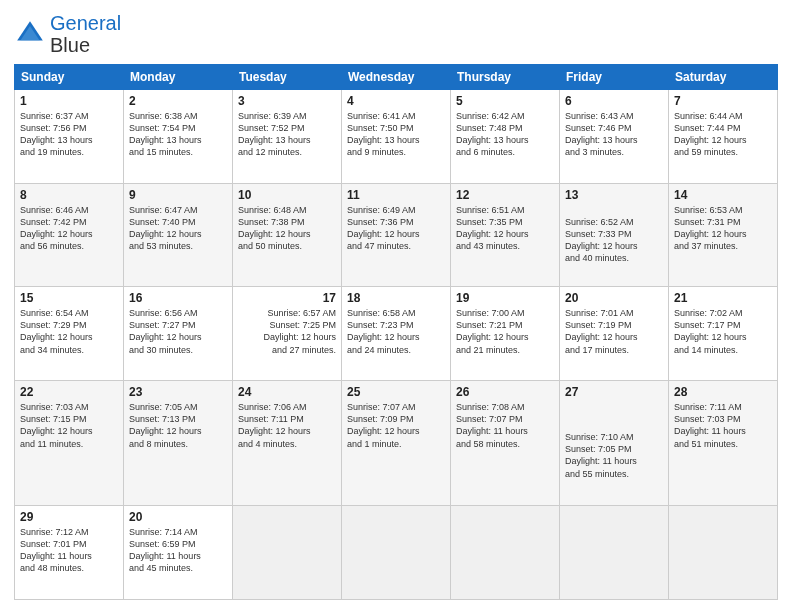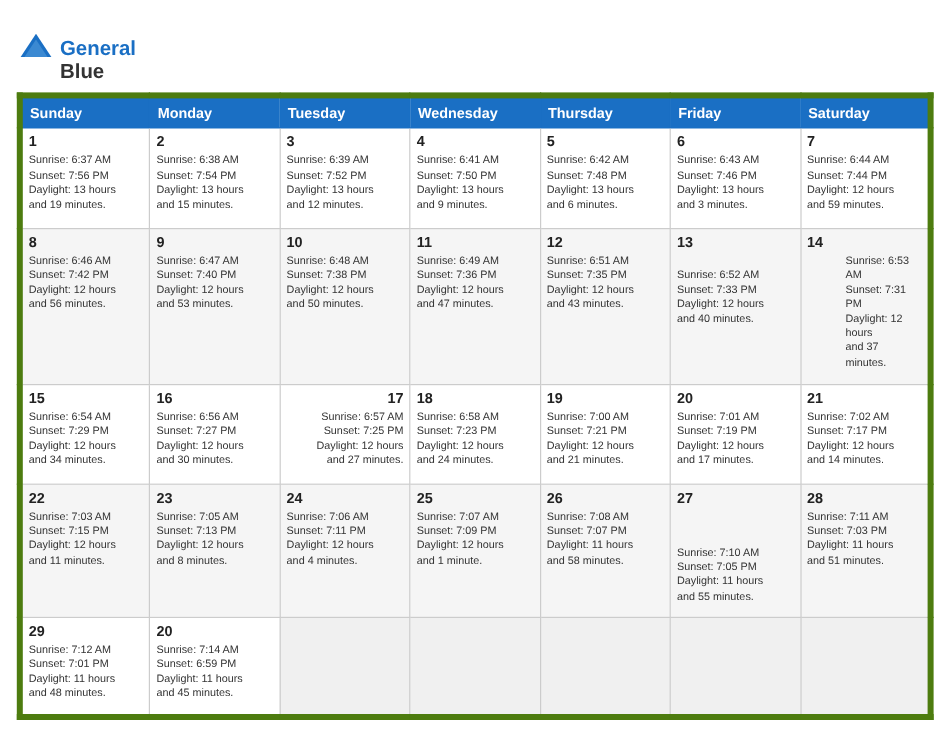--- a/index.html
+++ b/index.html
@@ -23,25 +23,24 @@
       justify-content: space-between;
       align-items: flex-start;
       margin-bottom: 8px;
     }
     .logo {
       display: flex;
       align-items: center;
       gap: 4px;
     }
     .logo-text {
-      font-size: 17px;
-      font-weight: bold;
+      font-size: 20px;
+      font-weight: normal;
       color: #333;
       line-height: 1.1;
-      margin-top: 20px;
     }
     .logo-text span {
       color: #1a6fc4;
     }
     .logo-icon {
       width: 32px;
       height: 32px;
     }
     .title-block {
       text-align: right;
@@ -51,21 +50,21 @@
       font-weight: bold;
       color: #333;
       line-height: 1.1;
     }
     .location {
       font-size: 13px;
       color: #555;
     }
     .calendar {
       flex: 1;
-      border: 5px solid #4d7c0f;
+      border: 1px solid #4d7c0f;
       border-collapse: collapse;
       width: 100%;
       table-layout: fixed;
     }
     .calendar th {
       background: #1a6fc4;
       color: #fff;
       text-align: left;
       padding: 5px 6px;
       font-size: 12px;
@@ -222,21 +221,21 @@
           </td>
           <td style="background: rgb(245, 245, 245);">
             <span class="day-num">13</span>
             <div class="day-info" style="white-space: pre-line; margin-top: 14px;">Sunrise: 6:52 AM
 Sunset: 7:33 PM
 Daylight: 12 hours
 and 40 minutes.</div>
           </td>
           <td style="background: rgb(245, 245, 245);">
             <span class="day-num">14</span>
-            <div class="day-info" style="white-space: pre-line; margin-left: 32px;">Sunrise: 6:53 AM
+            <div class="day-info" style="white-space: pre-line;">Sunrise: 6:53 AM
 Sunset: 7:31 PM
 Daylight: 12 hours
 and 37 minutes.</div>
           </td>
         </tr>
         <tr>
           <td style="background: rgb(255, 255, 255);">
             <span class="day-num">15</span>
             <div class="day-info" style="white-space: pre-line;">Sunrise: 6:54 AM
 Sunset: 7:29 PM

